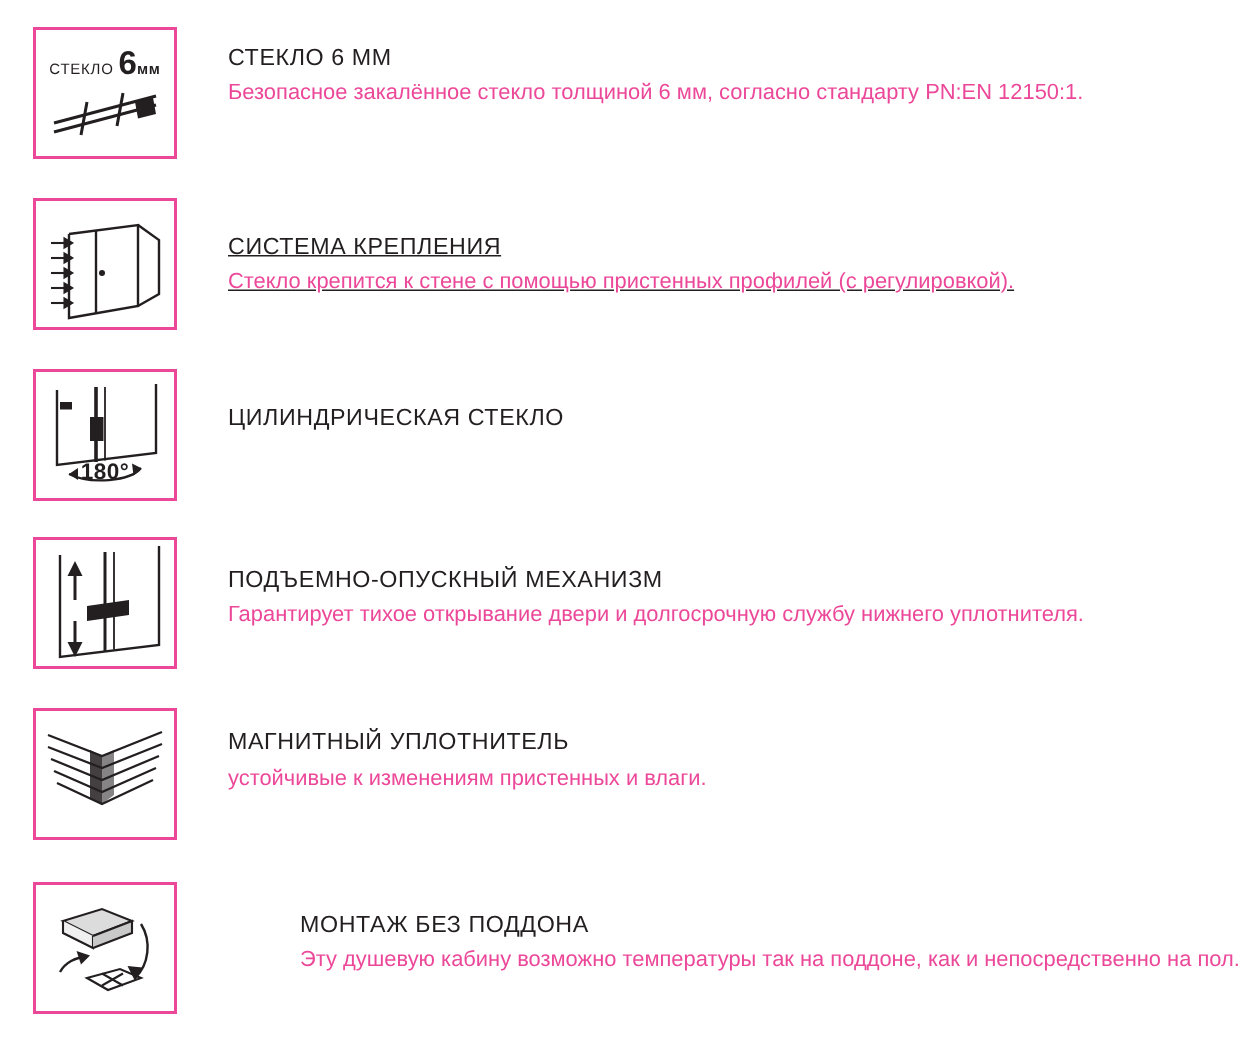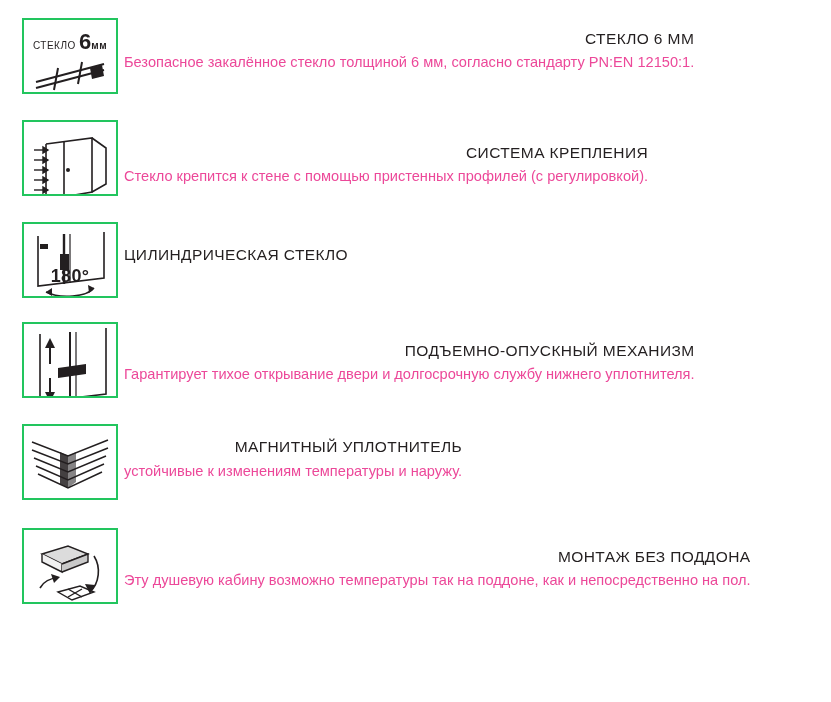--- a/index.html
+++ b/index.html
@@ -20,63 +20,62 @@
     height: 702px;
     background: #ffffff;
   }
   .feature {
     display: flex;
     align-items: flex-start;
     padding: 0 0 0 22px;
   }
   .icon-box {
     width: 96px;
-    height: 76px;
+    height: 88px;
     min-width: 96px;
-    border: 2px solid #22c55e;
+    border: 2px solid #ec4899;
     box-sizing: border-box;
     position: relative;
     background: #ffffff;
     overflow: hidden;
   }
   .icon-box svg { display: block; }
   .text-col {
-    padding-left: 6px;
+    padding-left: 34px;
     padding-top: 4px;
-    text-align: right;
   }
   .f-title {
     font-size: 15.5px;
     letter-spacing: 0.4px;
     color: #231f20;
     margin: 0 0 5px 0;
     font-weight: normal;
     white-space: nowrap;
   }
   .f-desc {
     font-size: 14.6px;
     color: #ec4899;
     margin: 0;
     line-height: 1.35;
     max-width: 680px;
   }
   
   .row1 { margin-top: 18px; }
-  .row2 { margin-top: 26px; }
+  .row2 { margin-top: 26px; text-decoration: underline; }
   .row3 { margin-top: 26px; }
   .row4 { margin-top: 24px; }
   .row5 { margin-top: 26px; }
   .row6 { margin-top: 28px; }
 
   .row1 .text-col { padding-top: 12px; }
   .row2 .text-col { padding-top: 24px; }
   .row3 .text-col { padding-top: 24px; }
   .row4 .text-col { padding-top: 20px; }
   .row5 .text-col { padding-top: 14px; }
-  .row6 .text-col { padding-top: 20px; }
+  .row6 .text-col { padding-top: 20px; margin-left: 48px; }
 
   .sub-block { margin-top: 6px; }
   .sub-title {
     font-size: 15.5px;
     letter-spacing: 0.4px;
     margin: 0 0 4px 0;
     font-weight: normal;
   }
   .glass-label {
     position: absolute;
@@ -95,21 +94,21 @@
   .glass-label .mm {
     font-size: 10px;
     font-weight: bold;
   }
   .angle-label {
     position: absolute;
     bottom: 9px;
     left: 0;
     width: 100%;
     text-align: center;
-    font-size: 18px;
+    font-size: 15px;
     font-weight: bold;
     letter-spacing: 0.3px;
   }
 </style>
 </head>
 <body>
 
 <div class="sheet">
 
   <div class="feature row1">
@@ -207,21 +206,21 @@
           <polyline points="12,40 44,54 80,38"></polyline>
           <polyline points="14,48 44,62 78,46"></polyline>
         </g>
         <polygon points="36,26 44,30 44,62 36,58" fill="#231f20" opacity="0.85"></polygon>
         <polygon points="44,30 52,26 52,56 44,62" fill="#231f20" opacity="0.55"></polygon>
       </svg>
     </div>
     <div class="text-col">
       <div class="f-title">МАГНИТНЫЙ УПЛОТНИТЕЛЬ</div>
       <div class="sub-block">
-        <div class="f-desc">устойчивые к изменениям температуры и наружу.</div>
+        <div class="f-desc">устойчивые к изменениям пристенных и влаги.</div>
       </div>
     </div>
   </div>
 
   <div class="feature row6">
     <div class="icon-box">
       <svg width="92" height="92" viewBox="0 0 92 92">
         <polygon points="18,24 44,16 64,24 38,34" fill="#dcdcdc" stroke="#231f20" stroke-width="1.4"></polygon>
         <polyline points="18,24 18,32 38,42 38,34" fill="#f0f0f0" stroke="#231f20" stroke-width="1.4"></polyline>
         <polyline points="38,34 64,24 64,32 38,42" fill="#c9c9c9" stroke="#231f20" stroke-width="1.4"></polyline>

